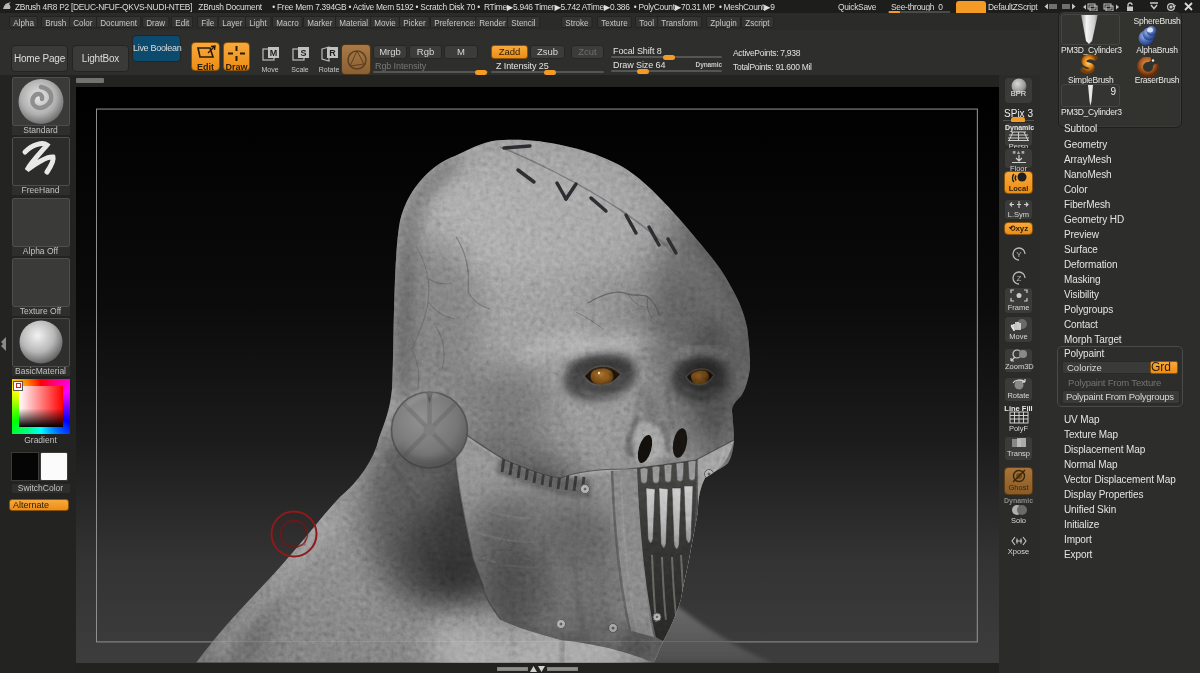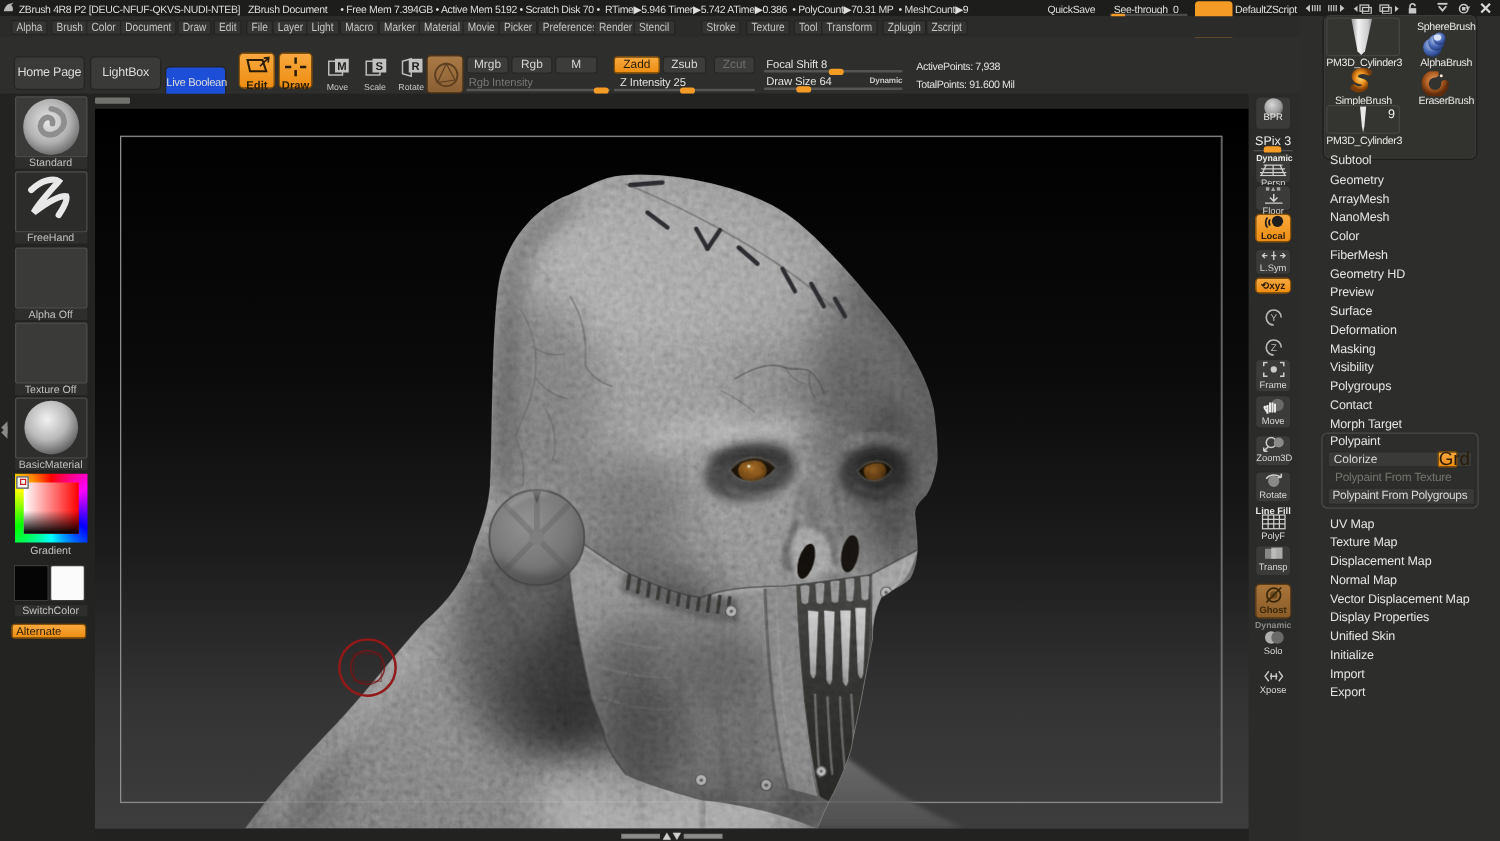--- a/index.html
+++ b/index.html
@@ -136,21 +136,21 @@
     <span class="m" style="left:597px">Texture</span>
     <span class="m" style="left:635px">Tool</span>
     <span class="m" style="left:657px">Transform</span>
     <span class="m" style="left:706px">Zplugin</span>
     <span class="m" style="left:741px">Zscript</span>
   </div>
 
   <div id="toolbar">
     <div class="tbtn" style="left:11px;top:15px;width:57px;height:27px;line-height:25px">Home Page</div>
     <div class="tbtn" style="left:72px;top:15px;width:57px;height:27px;line-height:25px">LightBox</div>
-    <div class="tbtn" style="left:132px;top:23px;width:49px;height:27px;line-height:25px;background:#1d4ed8;font-size:9px;letter-spacing:-0.3px">Live Boolean</div>
+    <div class="tbtn" style="left:132px;top:5px;width:49px;height:27px;line-height:25px;background:#0c4a6e;font-size:9px;letter-spacing:-0.3px">Live Boolean</div>
 
     <div class="orange-btn" style="left:191px;top:12px;width:29px;height:29px">
       <svg width="23" height="17" viewBox="0 0 23 17" style="margin-top:2px">
           <path d="M4 3 L16 3 L19 12 L6 12 Z" fill="none" stroke="#2a1d08" stroke-width="1.6"></path>
           <path d="M14 8 L21 1 M17 1.5 L21 1 L20.5 5" stroke="#2a1d08" stroke-width="1.4" fill="none"></path>
         </svg>
       <div style="font-size:9px;font-weight:bold;margin-top:-4px">Edit</div>
     </div>
     <div class="orange-btn" style="left:223px;top:12px;width:27px;height:29px">
       <svg width="19" height="17" viewBox="0 0 19 17" style="margin-top:2px">
@@ -764,21 +764,21 @@
         </svg>
       <div style="font-size:7.5px;margin-top:-2px">Transp</div>
     </div>
 
     <div class="rsb" style="top:392px;height:28px;background:linear-gradient(#a8743a,#8a5c28);border-color:#5e3c14;color:#3a2708">
       <svg width="16" height="14" viewBox="0 0 16 14" style="margin-top:1px">
           <circle cx="8" cy="7" r="5.5" fill="none" stroke="#3a2708" stroke-width="1.4"></circle>
           <path d="M2 13 L14 1" stroke="#3a2708" stroke-width="1.4"></path>
           <circle cx="8" cy="7" r="3" fill="#3a2708" opacity="0.5"></circle>
         </svg>
-      <div style="font-size:7.5px;font-weight:bold;margin-top:-2px">Ghost</div>
+      <div style="font-size:7.5px;font-weight:normal;margin-top:-2px">Ghost</div>
     </div>
 
     <div class="rsb-plain" style="top:422px;font-size:7px;font-weight:bold;color:#8a8a88">Dynamic</div>
     <div class="rsb-plain" style="top:429px">
       <svg width="20" height="12" viewBox="0 0 20 12">
           <circle cx="8" cy="6" r="5" fill="#b0b0ae"></circle>
           <circle cx="13" cy="6" r="5" fill="#6a6a68"></circle>
         </svg>
       <div style="font-size:7.5px;margin-top:-2px;color:#d8d8d6">Solo</div>
     </div>
@@ -871,21 +871,21 @@
     <div class="rp-item" style="top:245.5px">Deformation</div>
     <div class="rp-item" style="top:260.5px">Masking</div>
     <div class="rp-item" style="top:275.5px">Visibility</div>
     <div class="rp-item" style="top:290.5px">Polygroups</div>
     <div class="rp-item" style="top:305.5px">Contact</div>
     <div class="rp-item" style="top:320.5px">Morph Target</div>
 
     <div class="abs" style="left:17px;top:333px;width:126px;height:61px;border:1px solid #4a4a48;border-radius:5px"></div>
     <div class="rp-item" style="top:335px">Polypaint</div>
     <div class="abs" style="left:22px;top:347.5px;width:116px;height:13px;background:#3a3a38;border:1px solid #2a2a28;border-radius:2px;color:#d8d8d6;font-size:9.5px;line-height:11px;padding-left:4px">Colorize</div>
-    <div class="abs" style="left:110px;top:347.5px;width:16px;height:13px;background:linear-gradient(#f7a93e,#ee8d12);border:1px solid #8a5207;border-radius:2px;color:#2a1d08;font-size:15px;line-height:11px;text-align:center">Grd</div>
+    <div class="abs" style="left:110px;top:347.5px;width:28px;height:13px;background:linear-gradient(#f7a93e,#ee8d12);border:1px solid #8a5207;border-radius:2px;color:#2a1d08;font-size:12px;line-height:11px;">Grd</div>
     <div class="rp-item" style="top:364px;color:#74746f;left:28px;font-size:9.5px;letter-spacing:-0.2px">Polypaint From Texture</div>
     <div class="abs" style="left:22px;top:377px;width:118px;height:13.5px;background:#3a3a38;border:1px solid #2a2a28;border-radius:2px;color:#d8d8d6;font-size:9.5px;line-height:12px;padding-left:3px;white-space:nowrap;letter-spacing:-0.25px">Polypaint From Polygroups</div>
     <div class="rp-item" style="top:400.5px">UV Map</div>
     <div class="rp-item" style="top:415.5px">Texture Map</div>
     <div class="rp-item" style="top:430.5px">Displacement Map</div>
     <div class="rp-item" style="top:445.5px">Normal Map</div>
     <div class="rp-item" style="top:460.5px">Vector Displacement Map</div>
     <div class="rp-item" style="top:475.5px">Display Properties</div>
     <div class="rp-item" style="top:490.5px">Unified Skin</div>
     <div class="rp-item" style="top:505.5px">Initialize</div>

